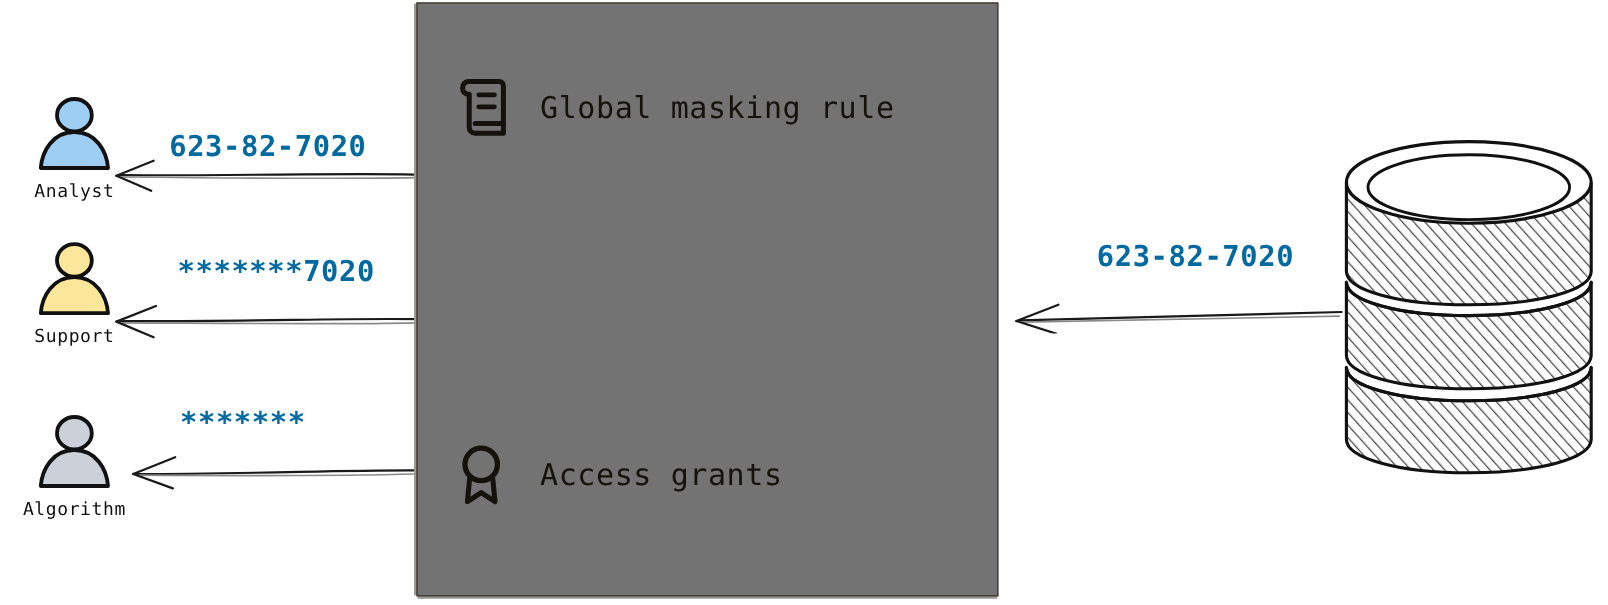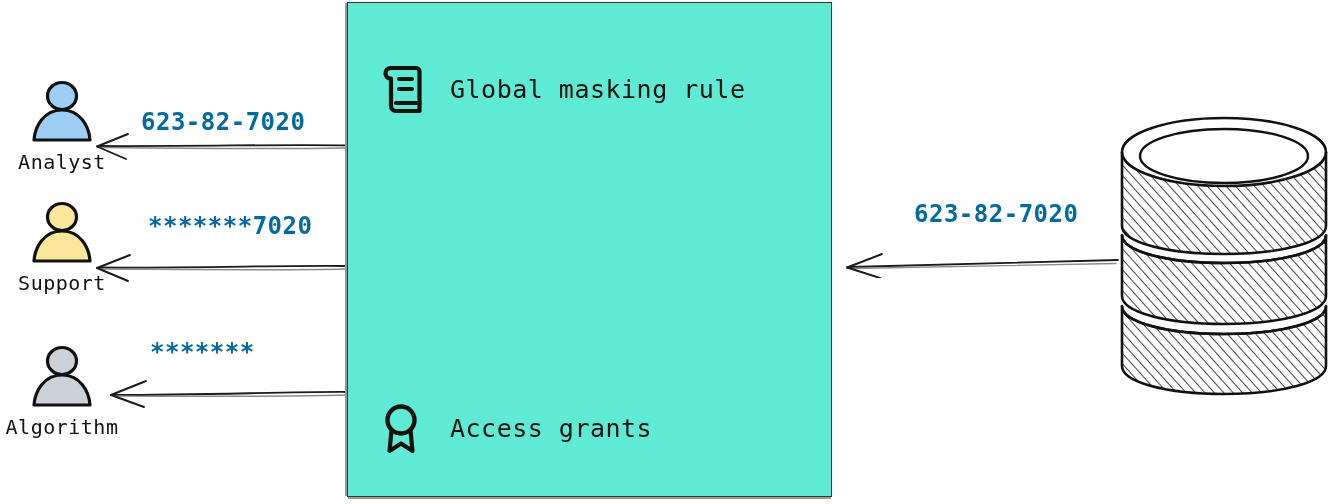--- a/index.html
+++ b/index.html
@@ -23,21 +23,21 @@
     text-align: center;
   }
   .actor-figure {
     width: 76px;
     height: 76px;
     margin: 0 auto;
     display: block;
   }
   .actor-label {
     font-family: "DejaVu Sans Mono", monospace;
-    font-size: 20px;
+    font-size: 15px;
     color: #111111;
     letter-spacing: 0.5px;
     margin-top: -4px;
     white-space: nowrap;
   }
 
   
   .flow {
     position: absolute;
   }
@@ -51,21 +51,21 @@
     white-space: nowrap;
   }
 
   
   #policy-box {
     position: absolute;
     left: 347px;
     top: 2px;
     width: 485px;
     height: 495px;
-    background: #5eead4;
+    background: #737373;
     border: 1.5px solid #3a3428;
     box-sizing: border-box;
     box-shadow: -3px 0 0 -1px #9b9b93, 0 3px 0 -1px #9b9b93;
   }
   .policy-item {
     position: absolute;
     left: 30px;
     display: flex;
     align-items: center;
     gap: 26px;
@@ -153,21 +153,21 @@
         <path d="M13 5 L38 5 C40 5 41.5 6.5 41.5 8.5 L41.5 40 L18 40" fill="none" stroke="#15120c" stroke-width="4.2" stroke-linejoin="round" stroke-linecap="round"></path>
         <path d="M13 5 C9.5 5 7.5 7 7.5 10.5 C7.5 13.5 9.5 15.5 13 15.5 L13 43 C13 46 15 48 18 48 L41.5 48 L41.5 40" fill="none" stroke="#15120c" stroke-width="4.2" stroke-linejoin="round" stroke-linecap="round"></path>
         <line x1="21" y1="16" x2="34" y2="16" stroke="#15120c" stroke-width="4" stroke-linecap="round"></line>
         <line x1="21" y1="26" x2="34" y2="26" stroke="#15120c" stroke-width="4" stroke-linecap="round"></line>
       </svg>
       <span class="policy-text">Global masking rule</span>
     </div>
 
 
 
-    <div class="policy-item" style="top:399px;justify-content:center;">
+    <div class="policy-item" style="top:366px;justify-content:center;">
       <svg class="policy-icon" viewBox="0 0 46 52">
         <circle cx="23" cy="18" r="13.5" fill="none" stroke="#15120c" stroke-width="4.4"></circle>
         <path d="M13.5 28.5 L11.5 49 L23 41.5 L34.5 49 L32.5 28.5" fill="none" stroke="#15120c" stroke-width="4.2" stroke-linejoin="round" stroke-linecap="round"></path>
       </svg>
       <span class="policy-text">Access grants</span>
     </div>
 
   </div>
 
   <div class="flow-label" style="left:914px; top:200px;">623-82-7020</div>

